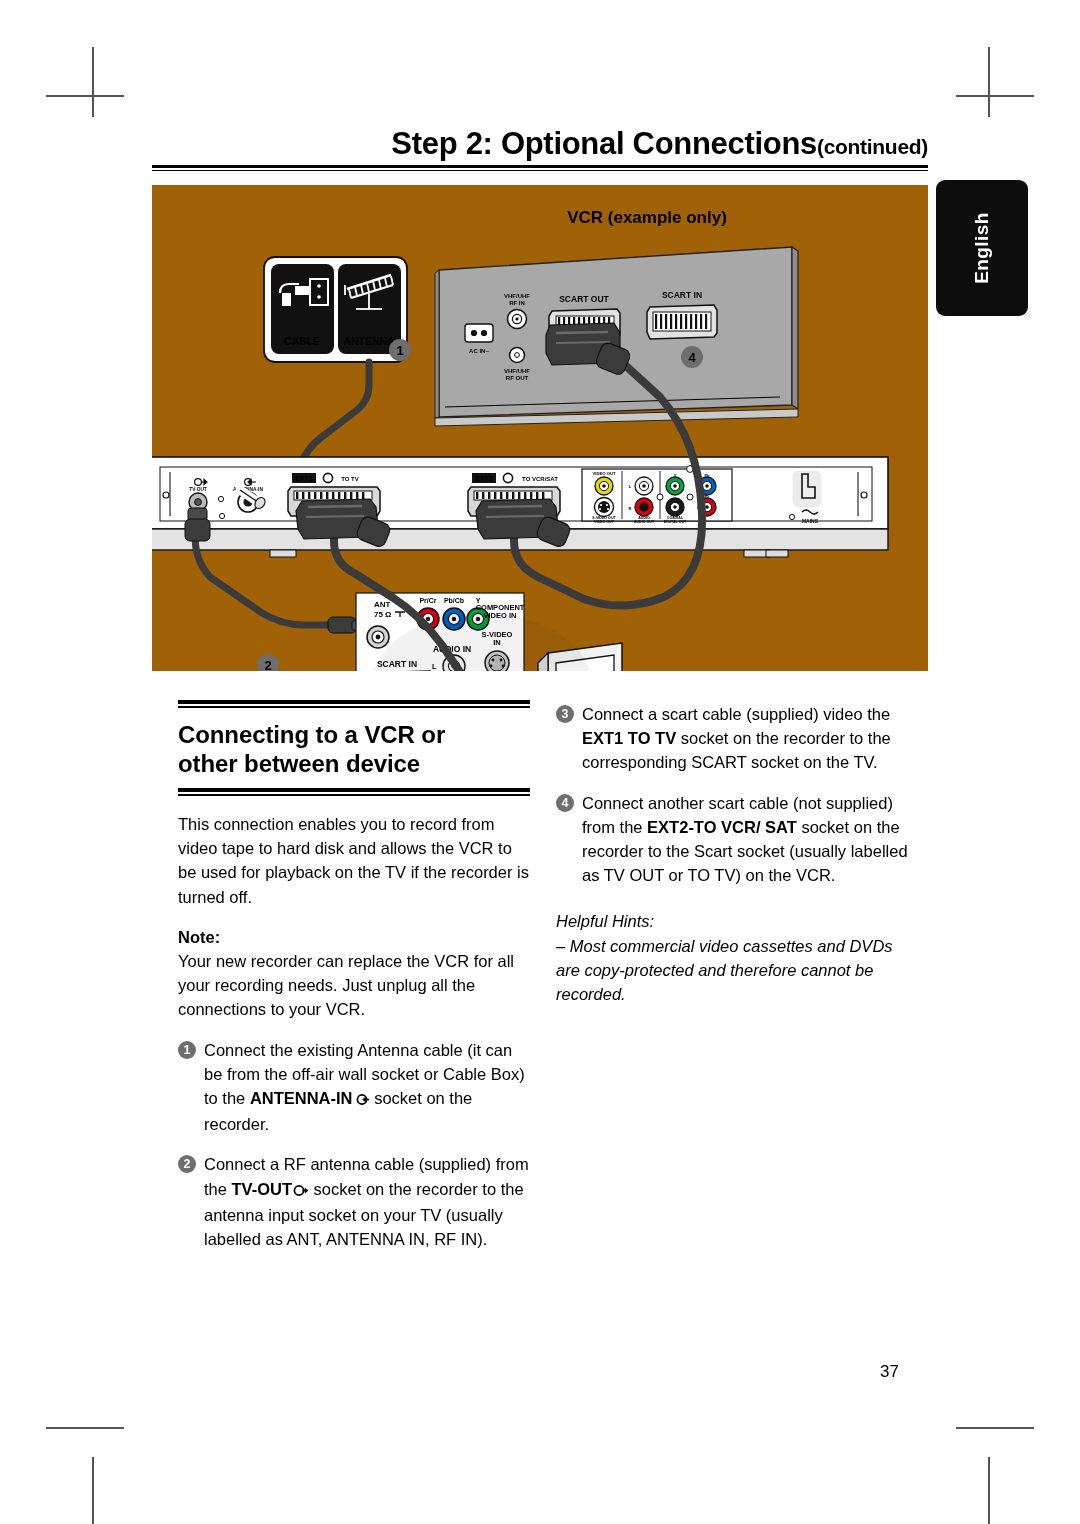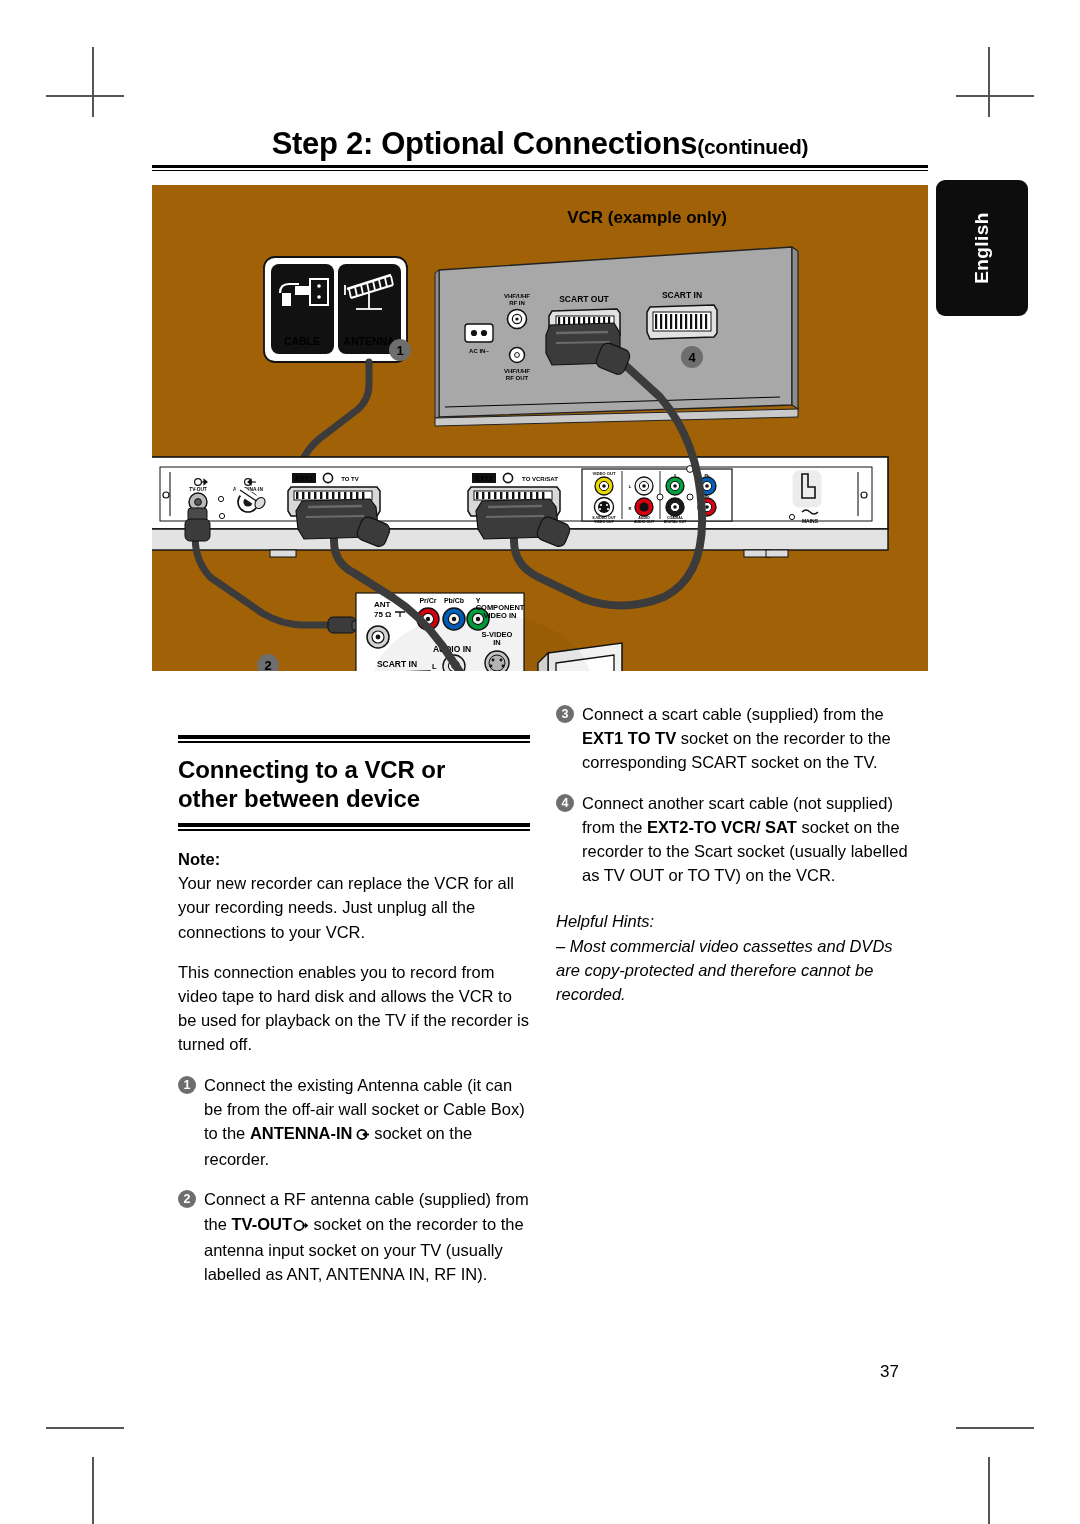--- a/index.html
+++ b/index.html
@@ -6,42 +6,42 @@
   body{width:1080px;height:1524px;position:relative;
        font-family:"Liberation Sans","DejaVu Sans",sans-serif;color:#000;}
 
   
   .crop{position:absolute;background:#555;}
   .crop.h{height:2px;width:78px;}
   .crop.v{width:2px;height:70px;}
 
   
   #header{position:absolute;left:152px;top:128px;width:776px;}
-  #header .title{text-align:center;font-size:31px;font-weight:bold;
+  #header .title{text-align:right;font-size:31px;font-weight:bold;
         letter-spacing:-.3px;line-height:1.05;white-space:nowrap;}
   #header .title .cont{font-size:21px;font-weight:bold;}
   #header .rule{margin-top:4px;border-top:3px solid #000;
         border-bottom:1px solid #000;height:2px;}
 
   
   #langtab{position:absolute;left:936px;top:180px;width:92px;height:136px;
       background:#0d0d0d;border-radius:9px;}
   #langtab span{position:absolute;left:50%;top:50%;
       transform:translate(-50%,-50%) rotate(-90deg);
       color:#fff;font-size:19px;font-weight:bold;letter-spacing:.4px;
       white-space:nowrap;}
 
   
   #diagram{position:absolute;left:152px;top:185px;width:776px;height:486px;
       background:#a16207;overflow:hidden;}
   #diagram svg{display:block;}
 
   
   .col{position:absolute;width:352px;font-size:16.5px;line-height:24.2px;}
-  #colL{left:178px;top:700px;margin-top:35px;}
+  #colL{left:178px;top:700px;}
   #colR{left:556px;top:702px;}
 
   .hrule-top{border-top:4px solid #000;border-bottom:2px solid #000;
       height:2px;margin-bottom:12px;}
   .hrule-bot{border-top:4px solid #000;border-bottom:2px solid #000;
       height:2px;margin-top:10px;margin-bottom:16px;}
   h2.section{font-size:24px;font-weight:bold;line-height:29px;margin:0;
       letter-spacing:-.1px;}
   p{margin:0 0 16px 0;}
   .note-label{font-weight:bold;}
@@ -483,26 +483,26 @@
 </div>
 
 <div class="col" id="colL">
   <div class="hrule-top"></div>
   <h2 class="section">
     <span>Connecting to a VCR or</span><br>
     <span>other between device</span>
   </h2>
   <div class="hrule-bot"></div>
 
+  <p>This connection enables you to record from video tape to hard disk and allows the VCR to be used for playback on the TV if the recorder is turned off.</p>
+
   <p>
     <span class="note-label">Note:</span><br>
     <span>Your new recorder can replace the VCR for all your recording needs. Just unplug all the connections to your VCR.</span>
   </p>
-
-  <p>This connection enables you to record from video tape to hard disk and allows the VCR to be used for playback on the TV if the recorder is turned off.</p>
 
   <div class="numitem">
     <span class="bullet">1</span>
     <span>Connect the existing Antenna cable (it can be from the off-air wall socket or Cable Box) to the </span><b>ANTENNA-IN</b><span class="glyph">
       <svg width="17" height="13" viewBox="0 0 17 13">
           <circle cx="9" cy="6.5" r="4.6" fill="none" stroke="#000" stroke-width="1.7"></circle>
           <path d="M12.5,6.5 L16,6.5" stroke="#000" stroke-width="1.7"></path>
           <path d="M12.8,3.6 L9.2,6.5 L12.8,9.4 Z" fill="#000"></path>
         </svg>
     </span><span> socket on the recorder.</span>
@@ -516,21 +516,21 @@
           <path d="M10.5,6.5 L14,6.5" stroke="#000" stroke-width="1.7"></path>
           <path d="M12.8,3.6 L16.4,6.5 L12.8,9.4 Z" fill="#000"></path>
         </svg>
     </span><span> socket on the recorder to the antenna input socket on your TV (usually labelled as ANT, ANTENNA IN, RF IN).</span>
   </div>
 </div>
 
 <div class="col" id="colR">
   <div class="numitem">
     <span class="bullet">3</span>
-    <span>Connect a scart cable (supplied) from the </span><b>EXT1 TO TV</b><span> socket on the recorder to the corresponding SCART socket on the TV.</span>
+    <span>Connect a scart cable (supplied) video the </span><b>EXT1 TO TV</b><span> socket on the recorder to the corresponding SCART socket on the TV.</span>
   </div>
 
   <div class="numitem">
     <span class="bullet">4</span>
     <span>Connect another scart cable (not supplied) from the </span><b>EXT2-TO VCR/ SAT</b><span> socket on the recorder to the Scart socket (usually labelled as TV OUT or TO TV) on the VCR.</span>
   </div>
 
   <div class="hints" style="margin-top:22px;">
     <div>Helpful Hints:</div>
     <div>– Most commercial video cassettes and DVDs are copy-protected and therefore cannot be recorded.</div>

